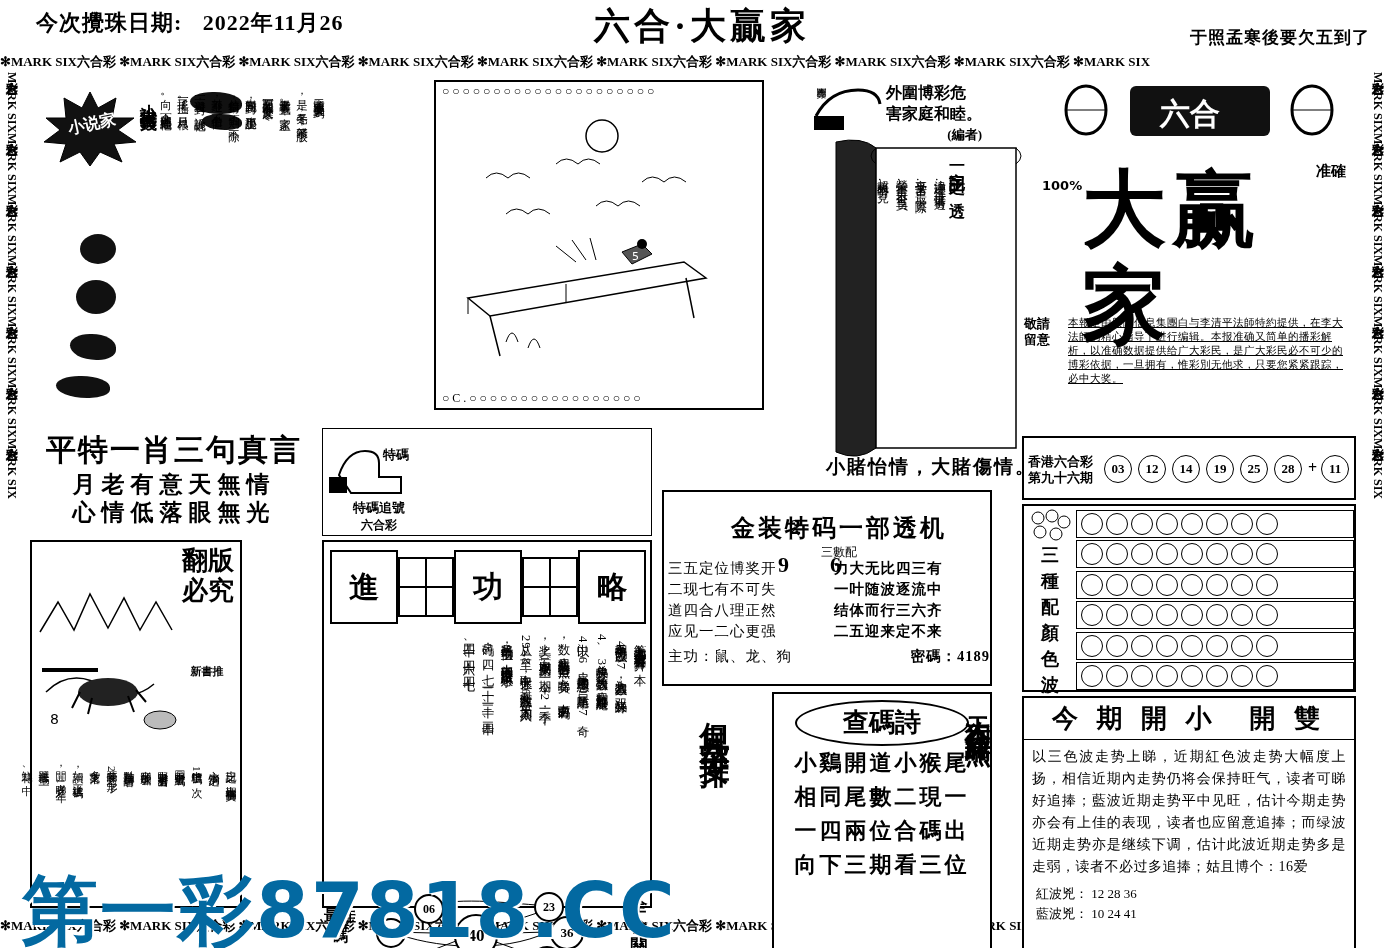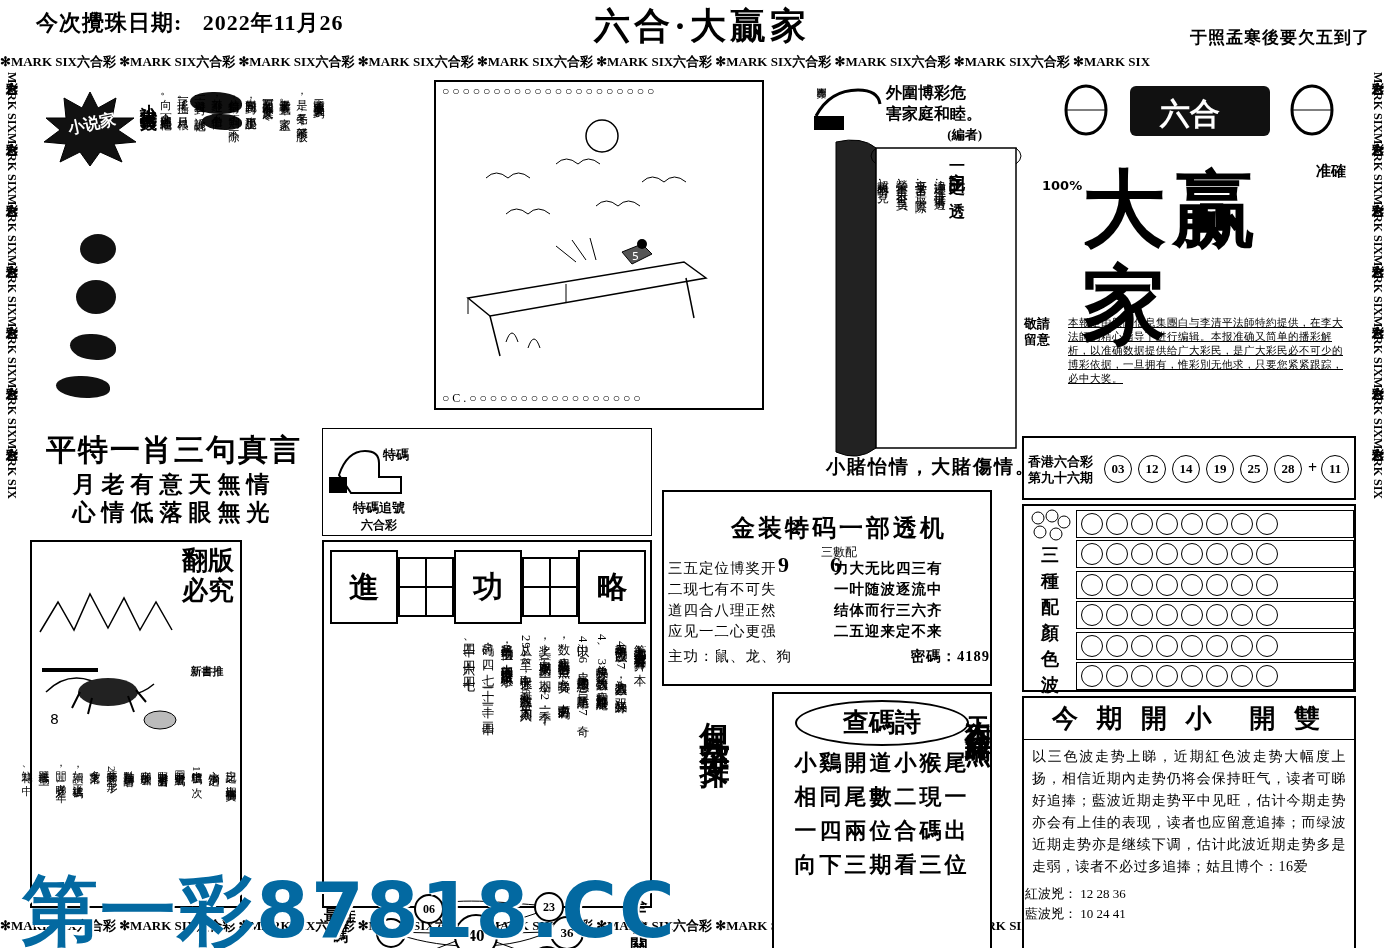--- a/index.html
+++ b/index.html
@@ -109,21 +109,21 @@
   .res-left{position:absolute;left:4px;top:4px;width:72px;font-size:13px;line-height:26px;font-weight:bold;}
   .ball{display:inline-flex;width:26px;height:26px;border:1.5px solid #000;border-radius:50%;align-items:center;justify-content:center;font-size:13px;font-weight:bold;margin-right:2px;}
   #table{left:1000px;top:432px;width:334px;height:188px;}
   .tbl-left{position:absolute;left:4px;top:36px;width:44px;font-size:18px;font-weight:bold;line-height:26px;text-align:center;}
   .tbl-rows{position:absolute;left:52px;top:4px;width:278px;height:180px;display:flex;flex-direction:column;justify-content:space-between;}
   .tbl-row{height:26px;border:1px solid #000;display:flex;align-items:center;gap:3px;padding-left:4px;}
   .ocirc{width:20px;height:20px;border:1px solid #000;border-radius:50%;}
   #forecast{left:1000px;top:624px;width:334px;height:288px;}
   .fc-title{text-align:center;font-size:26px;font-weight:bold;letter-spacing:6px;border-bottom:1px solid #000;padding:3px 0;}
   .fc-body{font-size:14px;line-height:22px;padding:6px 8px;text-align:justify;letter-spacing:0.5px;}
-  .fc-foot{font-size:13px;padding:0 1px;line-height:20px;}
+  .fc-foot{font-size:13px;padding:0 12px;line-height:20px;}
 
   
   .wm{position:absolute;left:22px;top:868px;width:900px;height:86px;font-size:76px;font-weight:bold;font-family:"DejaVu Sans",sans-serif;
       color:#0369a1;letter-spacing:2px;line-height:86px;text-shadow:2px 2px 0 #fff;}
   .wm .cn{font-family:"Liberation Sans",sans-serif;}
 </style>
 </head>
 <body>
 
 <div class="page">

